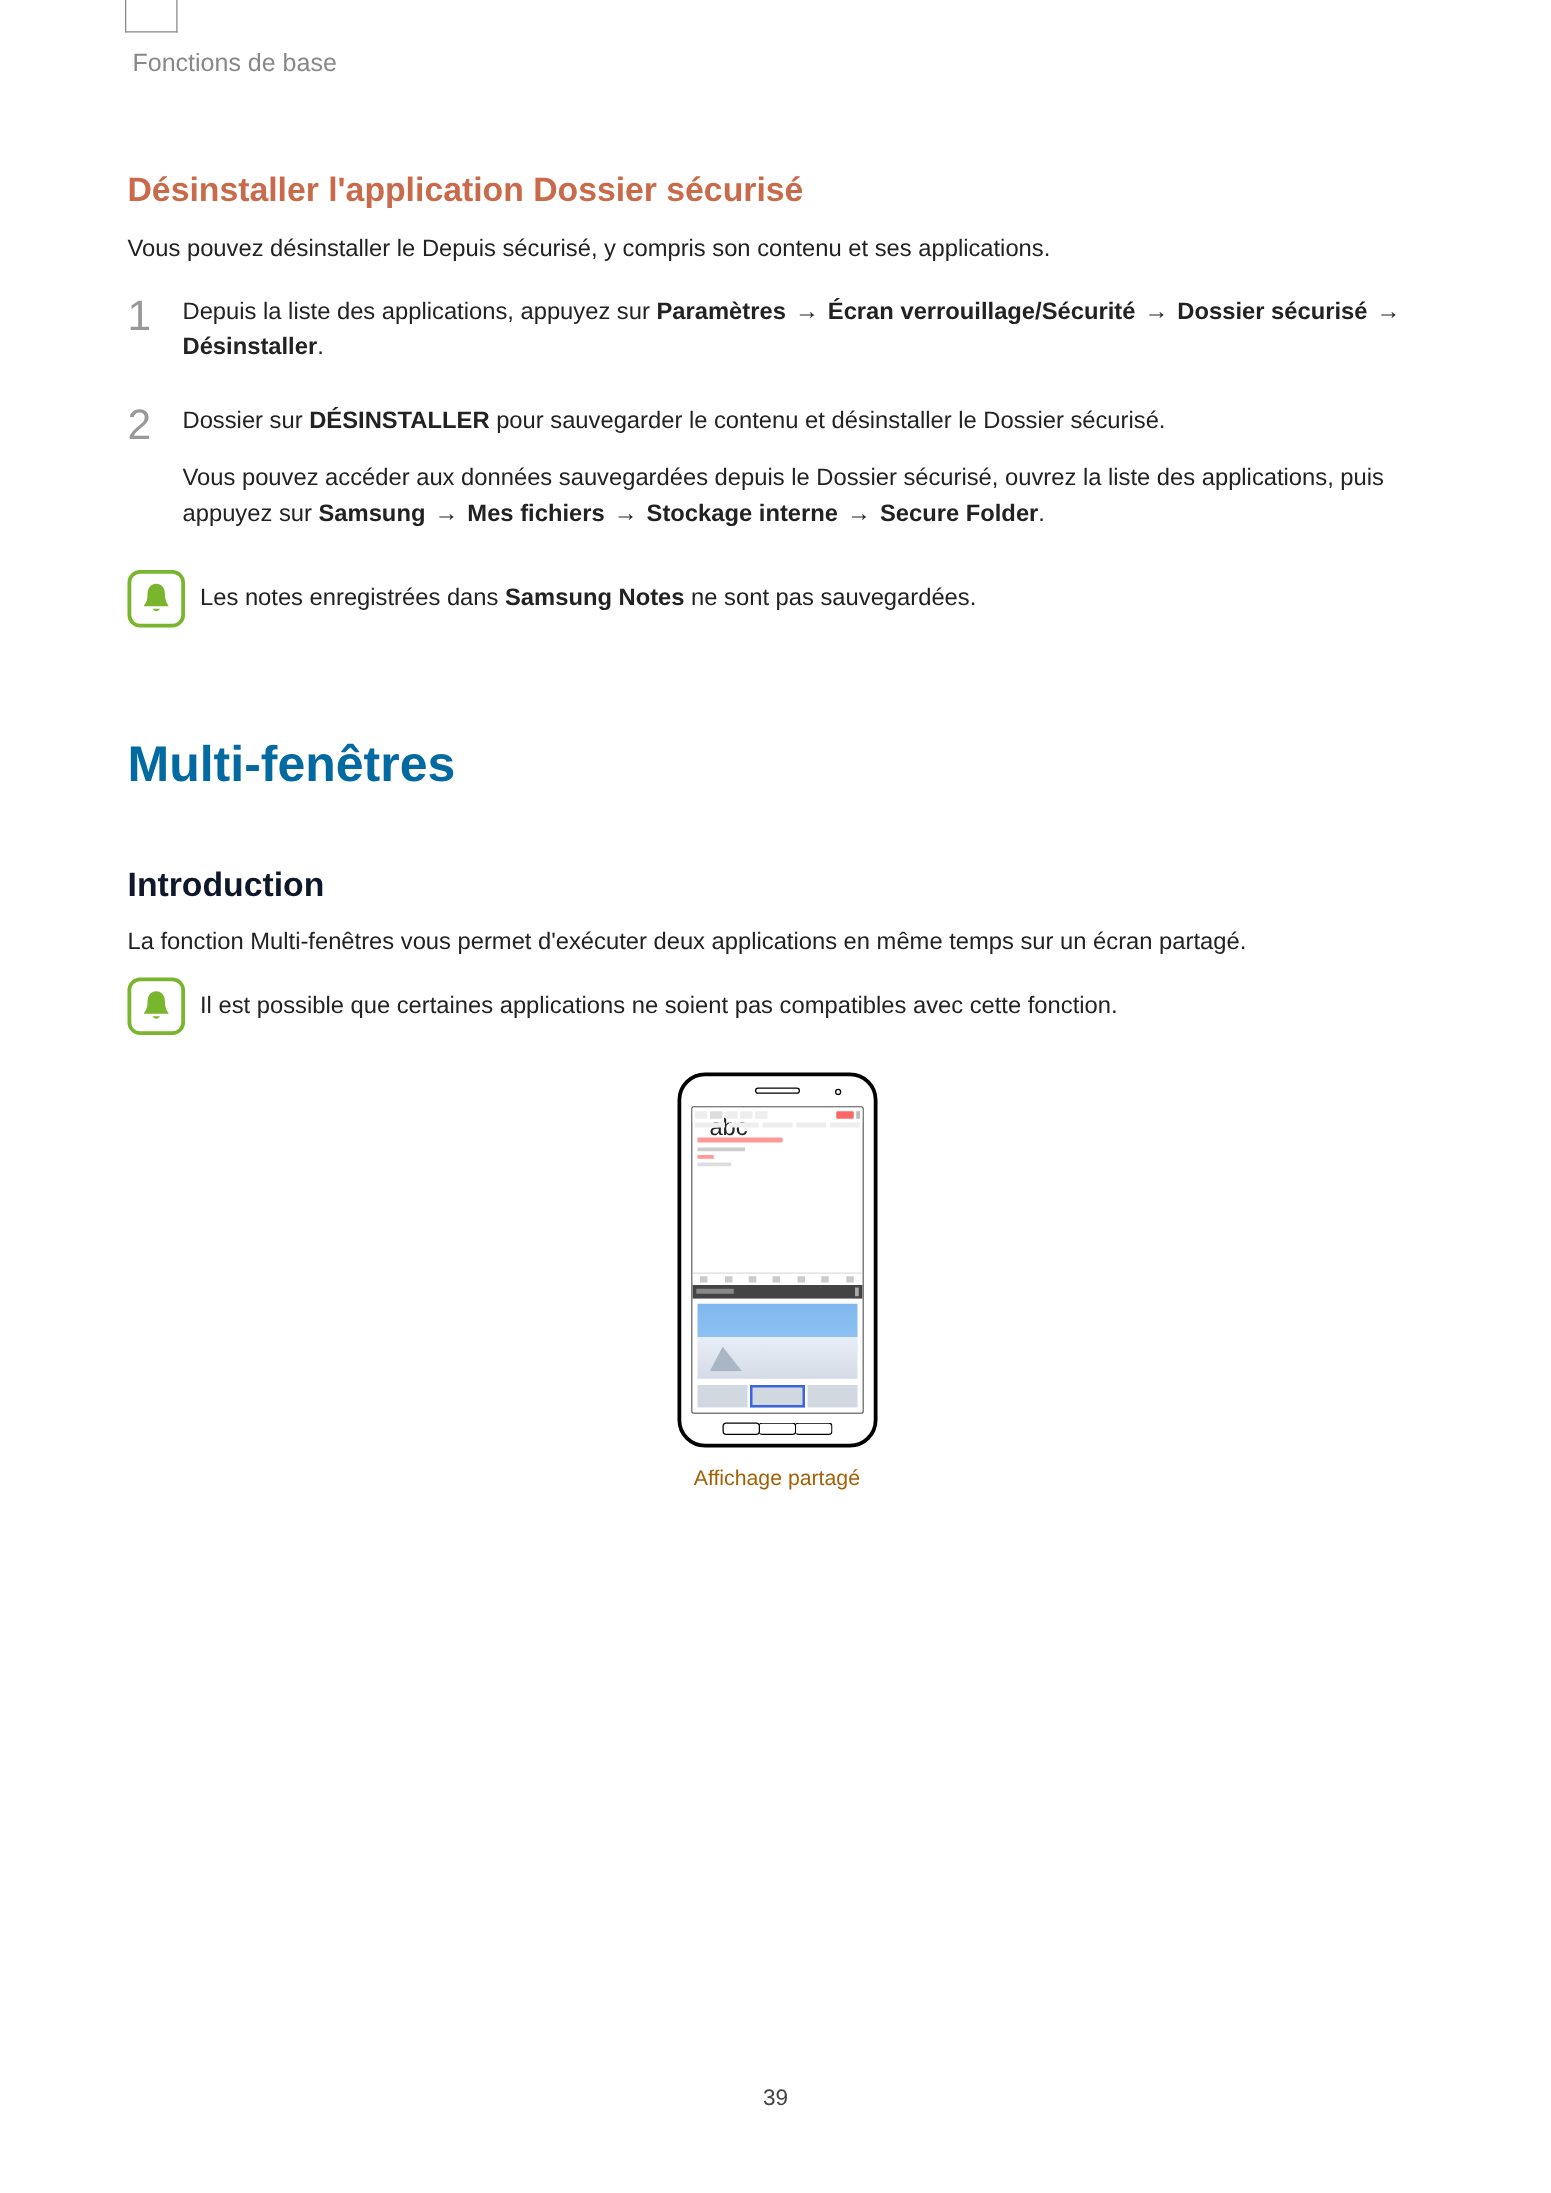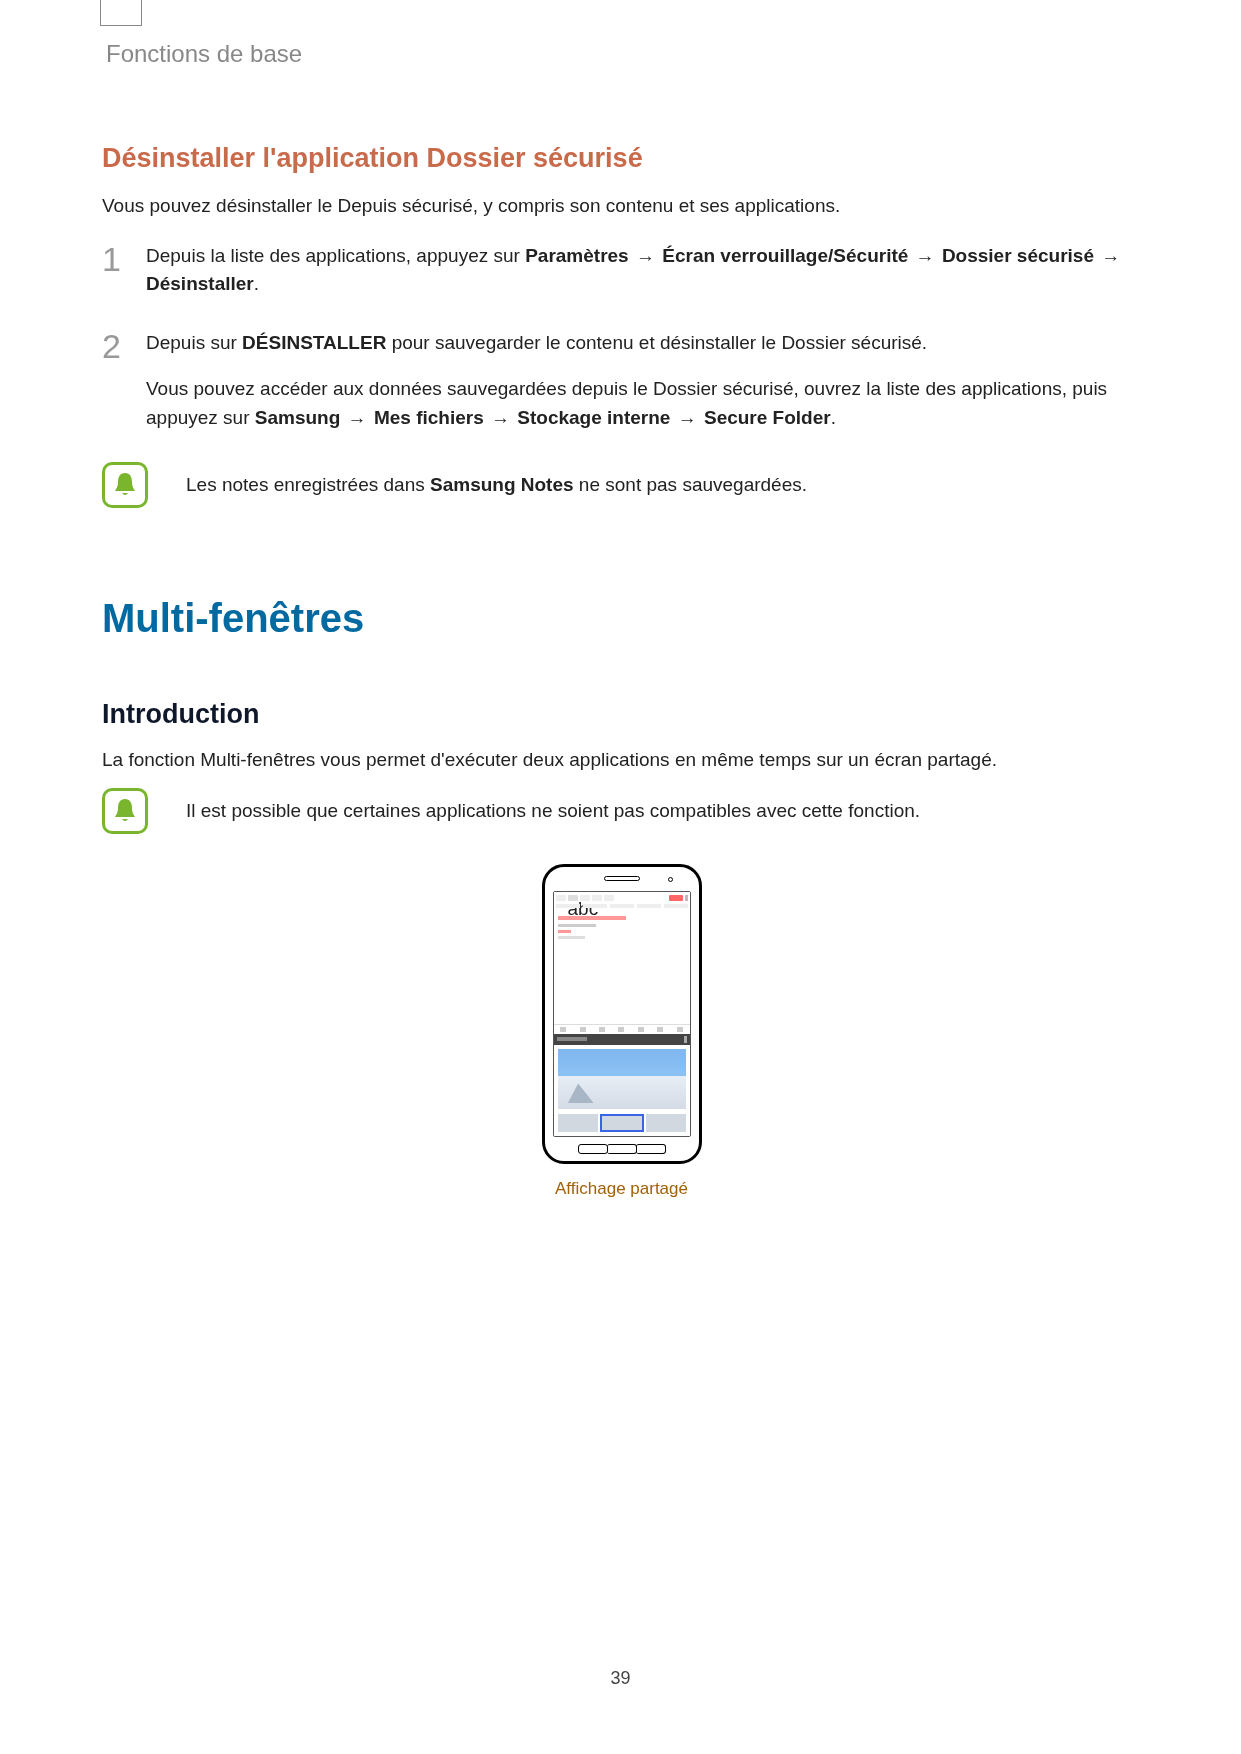--- a/index.html
+++ b/index.html
@@ -21,21 +21,21 @@
       position: absolute;
       top: 0;
       left: 100px;
       width: 42px;
       height: 26px;
       border-left: 1px solid #888;
       border-right: 1px solid #888;
       border-bottom: 1px solid #888;
     }
     .running-header {
-      font-size: 24px;
+      font-size: 20px;
       color: #888;
       margin-left: 4px;
       margin-bottom: 66px;
     }
     h2.section-heading {
       color: #c96a4b;
       font-weight: 600;
       font-size: 27px;
       margin-bottom: 12px;
     }
@@ -81,21 +81,21 @@
     }
     ol.steps > li > span { display: inline; }
     ol.steps > li p.extra {
       margin-top: 18px;
     }
     .bold { font-weight: 700; }
     .arrow { padding: 0 2px; }
     .note-row {
       display: flex;
       align-items: center;
-      gap: 38px;
+      gap: 12px;
       margin-top: 6px;
       margin-bottom: 8px;
     }
     .note-row .bell-icon {
       flex: 0 0 auto;
     }
     .note-row p {
       font-size: 19px;
       line-height: 1.5;
     }
@@ -233,21 +233,21 @@
   <p class="body-text">Vous pouvez désinstaller le Depuis sécurisé, y compris son contenu et ses applications.</p>
 
   <ol class="steps">
     <li>
       <span>
         <span>Depuis la liste des applications, appuyez sur </span><span class="bold">Paramètres</span><span class="arrow"> → </span><span class="bold">Écran verrouillage/Sécurité</span><span class="arrow"> → </span><span class="bold">Dossier sécurisé</span><span class="arrow"> → </span><span class="bold">Désinstaller</span><span>.</span>
       </span>
     </li>
     <li>
       <span>
-        <span>Depuis sur </span><span class="bold">DÉSINSTALLER</span><span> pour sauvegarder le contenu et désinstaller le Dossier sécurisé.</span>
+        <span>Dossier sur </span><span class="bold">DÉSINSTALLER</span><span> pour sauvegarder le contenu et désinstaller le Dossier sécurisé.</span>
       </span>
       <p class="extra">
         <span>Vous pouvez accéder aux données sauvegardées depuis le Dossier sécurisé, ouvrez la liste des applications, puis appuyez sur </span><span class="bold">Samsung</span><span class="arrow"> → </span><span class="bold">Mes fichiers</span><span class="arrow"> → </span><span class="bold">Stockage interne</span><span class="arrow"> → </span><span class="bold">Secure Folder</span><span>.</span>
       </p>
     </li>
   </ol>
 
   <div class="note-row">
     <div class="bell-icon">
       <svg width="26" height="28" viewBox="0 0 26 28">

